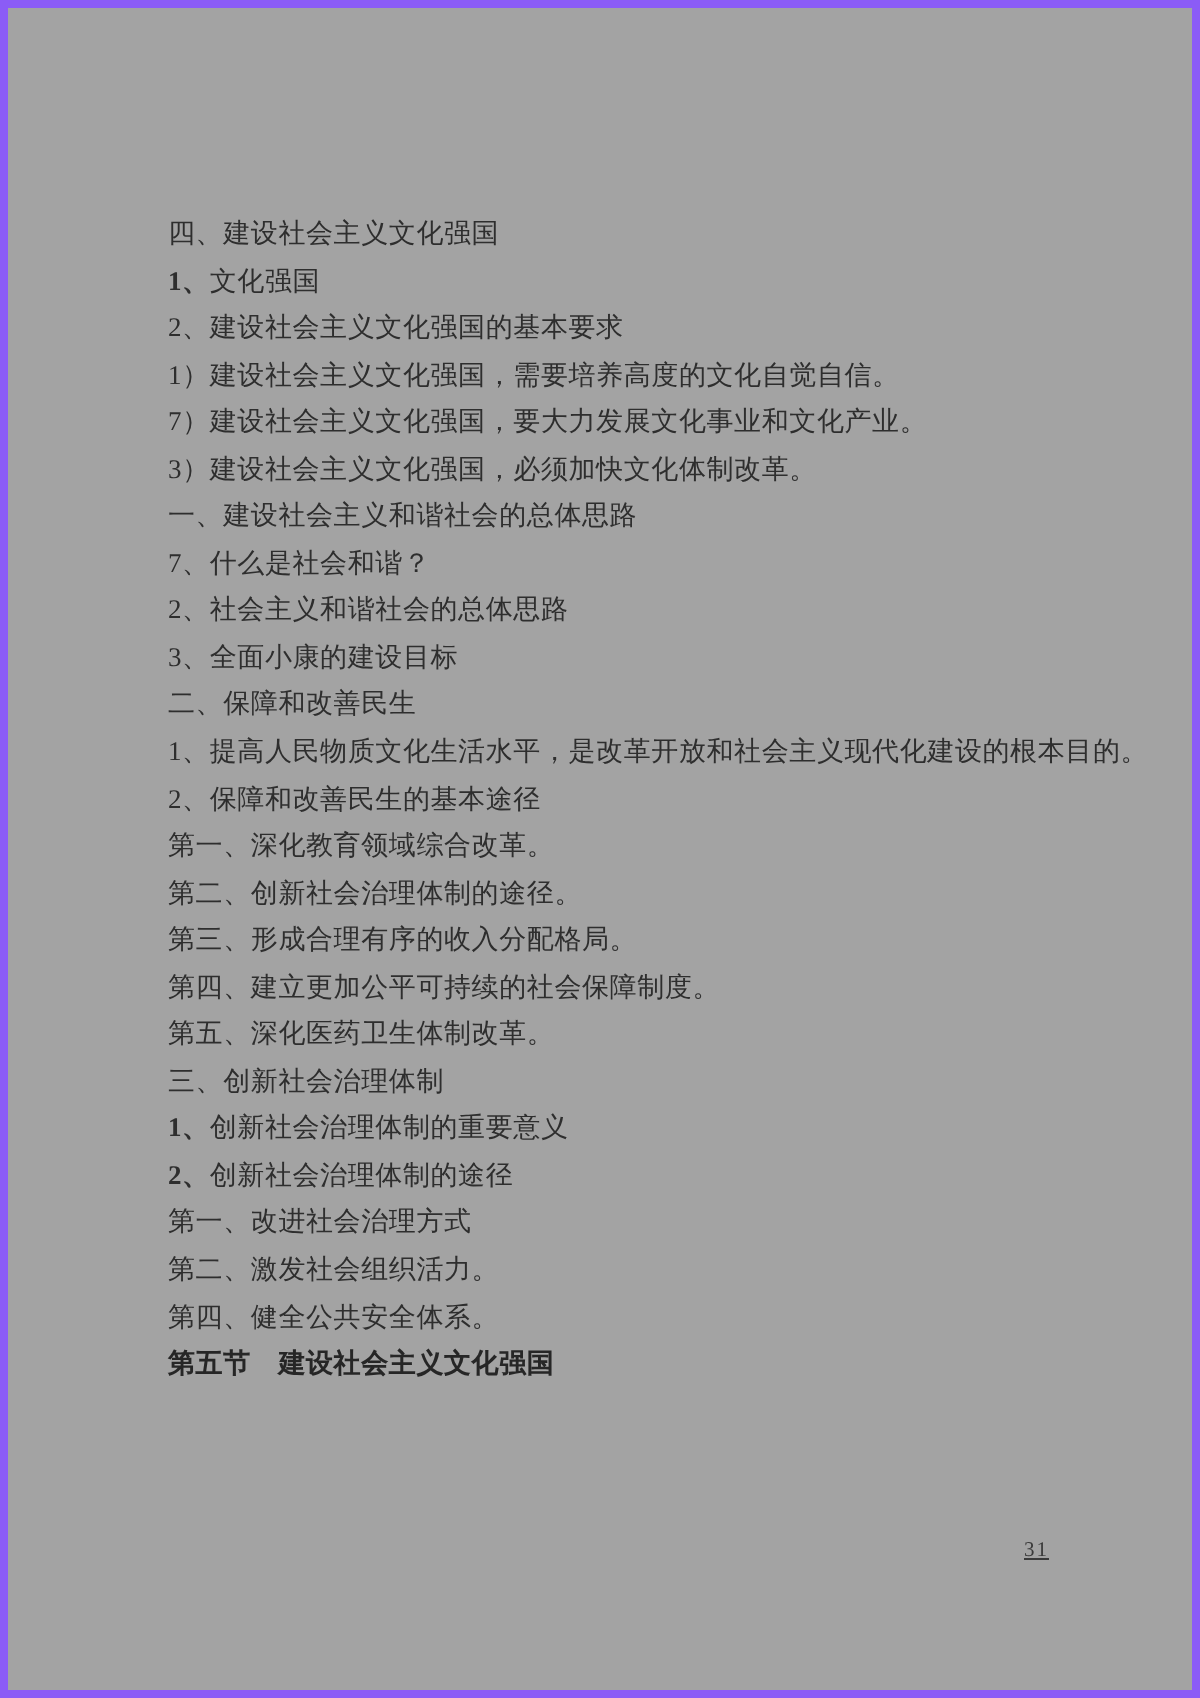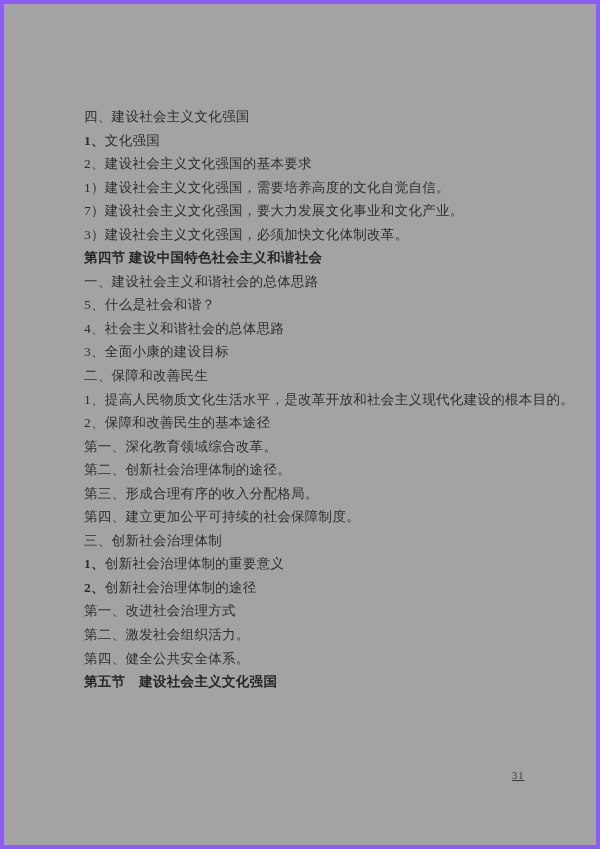--- a/index.html
+++ b/index.html
@@ -53,32 +53,32 @@
 <body>
 
 <div class="page">
   <div class="content">
     <div class="line" data-style="normal">四、建设社会主义文化强国</div>
     <div class="line" data-style="numbold">1、文化强国</div>
     <div class="line" data-style="normal">2、建设社会主义文化强国的基本要求</div>
     <div class="line" data-style="normal">1）建设社会主义文化强国，需要培养高度的文化自觉自信。</div>
     <div class="line" data-style="normal">7）建设社会主义文化强国，要大力发展文化事业和文化产业。</div>
     <div class="line" data-style="normal">3）建设社会主义文化强国，必须加快文化体制改革。</div>
-    <div class="line" data-style="heading">第四节 建设中国特色社会主义和谐社会</div>
     <div class="line" data-style="normal">一、建设社会主义和谐社会的总体思路</div>
-    <div class="line" data-style="normal">5、什么是社会和谐？</div>
-    <div class="line" data-style="normal">4、社会主义和谐社会的总体思路</div>
+    <div class="line" data-style="normal">7、什么是社会和谐？</div>
+    <div class="line" data-style="normal">2、社会主义和谐社会的总体思路</div>
     <div class="line" data-style="normal">3、全面小康的建设目标</div>
     <div class="line" data-style="normal">二、保障和改善民生</div>
     <div class="line" data-style="normal">1、提高人民物质文化生活水平，是改革开放和社会主义现代化建设的根本目的。</div>
     <div class="line" data-style="normal">2、保障和改善民生的基本途径</div>
     <div class="line" data-style="normal">第一、深化教育领域综合改革。</div>
     <div class="line" data-style="normal">第二、创新社会治理体制的途径。</div>
     <div class="line" data-style="normal">第三、形成合理有序的收入分配格局。</div>
     <div class="line" data-style="normal">第四、建立更加公平可持续的社会保障制度。</div>
+    <div class="line" data-style="normal">第五、深化医药卫生体制改革。</div>
     <div class="line" data-style="normal">三、创新社会治理体制</div>
     <div class="line" data-style="numbold">1、创新社会治理体制的重要意义</div>
     <div class="line" data-style="numbold">2、创新社会治理体制的途径</div>
     <div class="line" data-style="normal">第一、改进社会治理方式</div>
     <div class="line" data-style="normal">第二、激发社会组织活力。</div>
     <div class="line" data-style="normal">第四、健全公共安全体系。</div>
     <div class="line" data-style="heading">第五节　建设社会主义文化强国</div>
   </div>
   <div class="page-number">31</div>
 </div>

